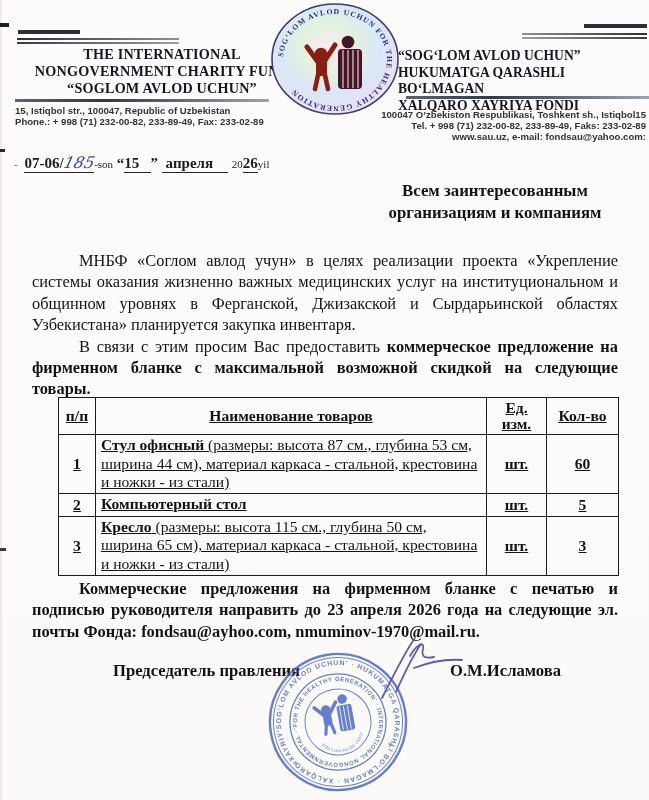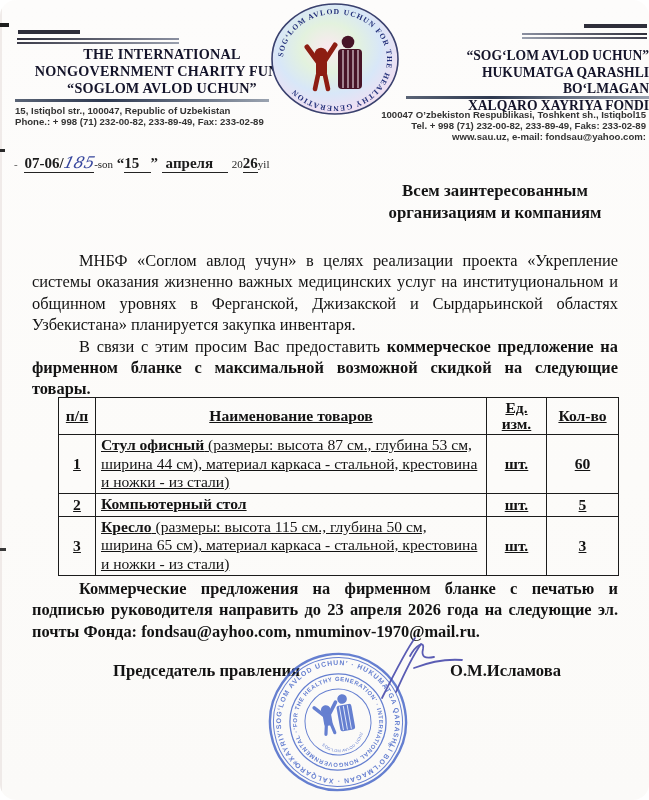--- a/index.html
+++ b/index.html
@@ -1,39 +1,39 @@
 <!DOCTYPE html>
 <html><head>
 <meta charset="utf-8">
 <style>
   html,body{margin:0;padding:0;}
   .page{
     position:relative; width:649px; height:800px; overflow:hidden;
     background:linear-gradient(180deg,#fdfcfb 0%,#fcfbf9 60%,#fbfaf8 100%);
-    font-family:"Liberation Serif", serif; color:#161616;border-radius:16px;
+    font-family:"Liberation Serif", serif; color:#161616;
   }
   .abs{position:absolute;}
   
   .edge-line{left:0;top:0;width:2px;height:800px;background:#e6dcda;opacity:.55;}
   .dash1{left:0;top:23px;width:9px;height:4px;background:#1e1e1e;}
   .dash2{left:0;top:149px;width:5px;height:3px;background:#2a2a2a;}
   .dash3{left:0;top:548px;width:6px;height:3px;background:#3a3a3a;}
   
   .dl1{left:18px;top:30px;width:62px;height:4px;background:#2e2e3a;}
   .dl2{left:17px;top:38px;width:162px;height:2px;background:linear-gradient(90deg,#2e2e3a,#8a8fa0);}
   .dl3{left:17px;top:42px;width:162px;height:2px;background:linear-gradient(90deg,#3c3c4a,#9aa0ae);}
   .dr1{left:584px;top:24px;width:63px;height:4px;background:#2e2e3a;}
   .dr2{left:522px;top:33px;width:125px;height:2px;background:linear-gradient(270deg,#2e2e3a,#8a8fa0);}
   .dr3{left:522px;top:37px;width:125px;height:2px;background:linear-gradient(270deg,#3c3c4a,#9aa0ae);}
   .sepL{left:15px;top:99px;width:254px;height:3px;background:linear-gradient(90deg,#5a6476,#2e3950 35%,#9aa3b0);}
   .sepR{left:406px;top:96px;width:243px;height:3px;background:linear-gradient(90deg,#5a6476,#2e3950 35%,#9aa3b0);}
   
   .titleL{left:6px;top:46px;width:312px;text-align:center;font-weight:bold;
           font-size:14.2px;line-height:17px;color:#14142a;letter-spacing:.2px;}
-  .titleR{left:398px;top:48px;width:251px;text-align:right;font-weight:bold;
+  .titleR{left:398px;top:48px;width:251px;text-align:left;font-weight:bold;
           font-size:13.6px;line-height:16.5px;color:#14142a;}
   .addrL{left:15px;top:106px;font-family:"Liberation Sans",sans-serif;font-weight:bold;
          font-size:9.6px;line-height:10.8px;color:#333;}
   .addrR{left:340px;top:110px;width:306px;text-align:right;font-family:"Liberation Sans",sans-serif;
          font-weight:bold;font-size:9.6px;line-height:10.8px;color:#333;}
   
   .refline{left:14px;top:153px;font-size:15px;color:#1c1c1c;white-space:nowrap;}
   .refline .tick{color:#555;font-size:11px;margin-right:3px;}
   .refline .u{white-space:pre;border-bottom:1.6px solid #232323;display:inline-block;}
   .refline b{font-weight:bold;}

